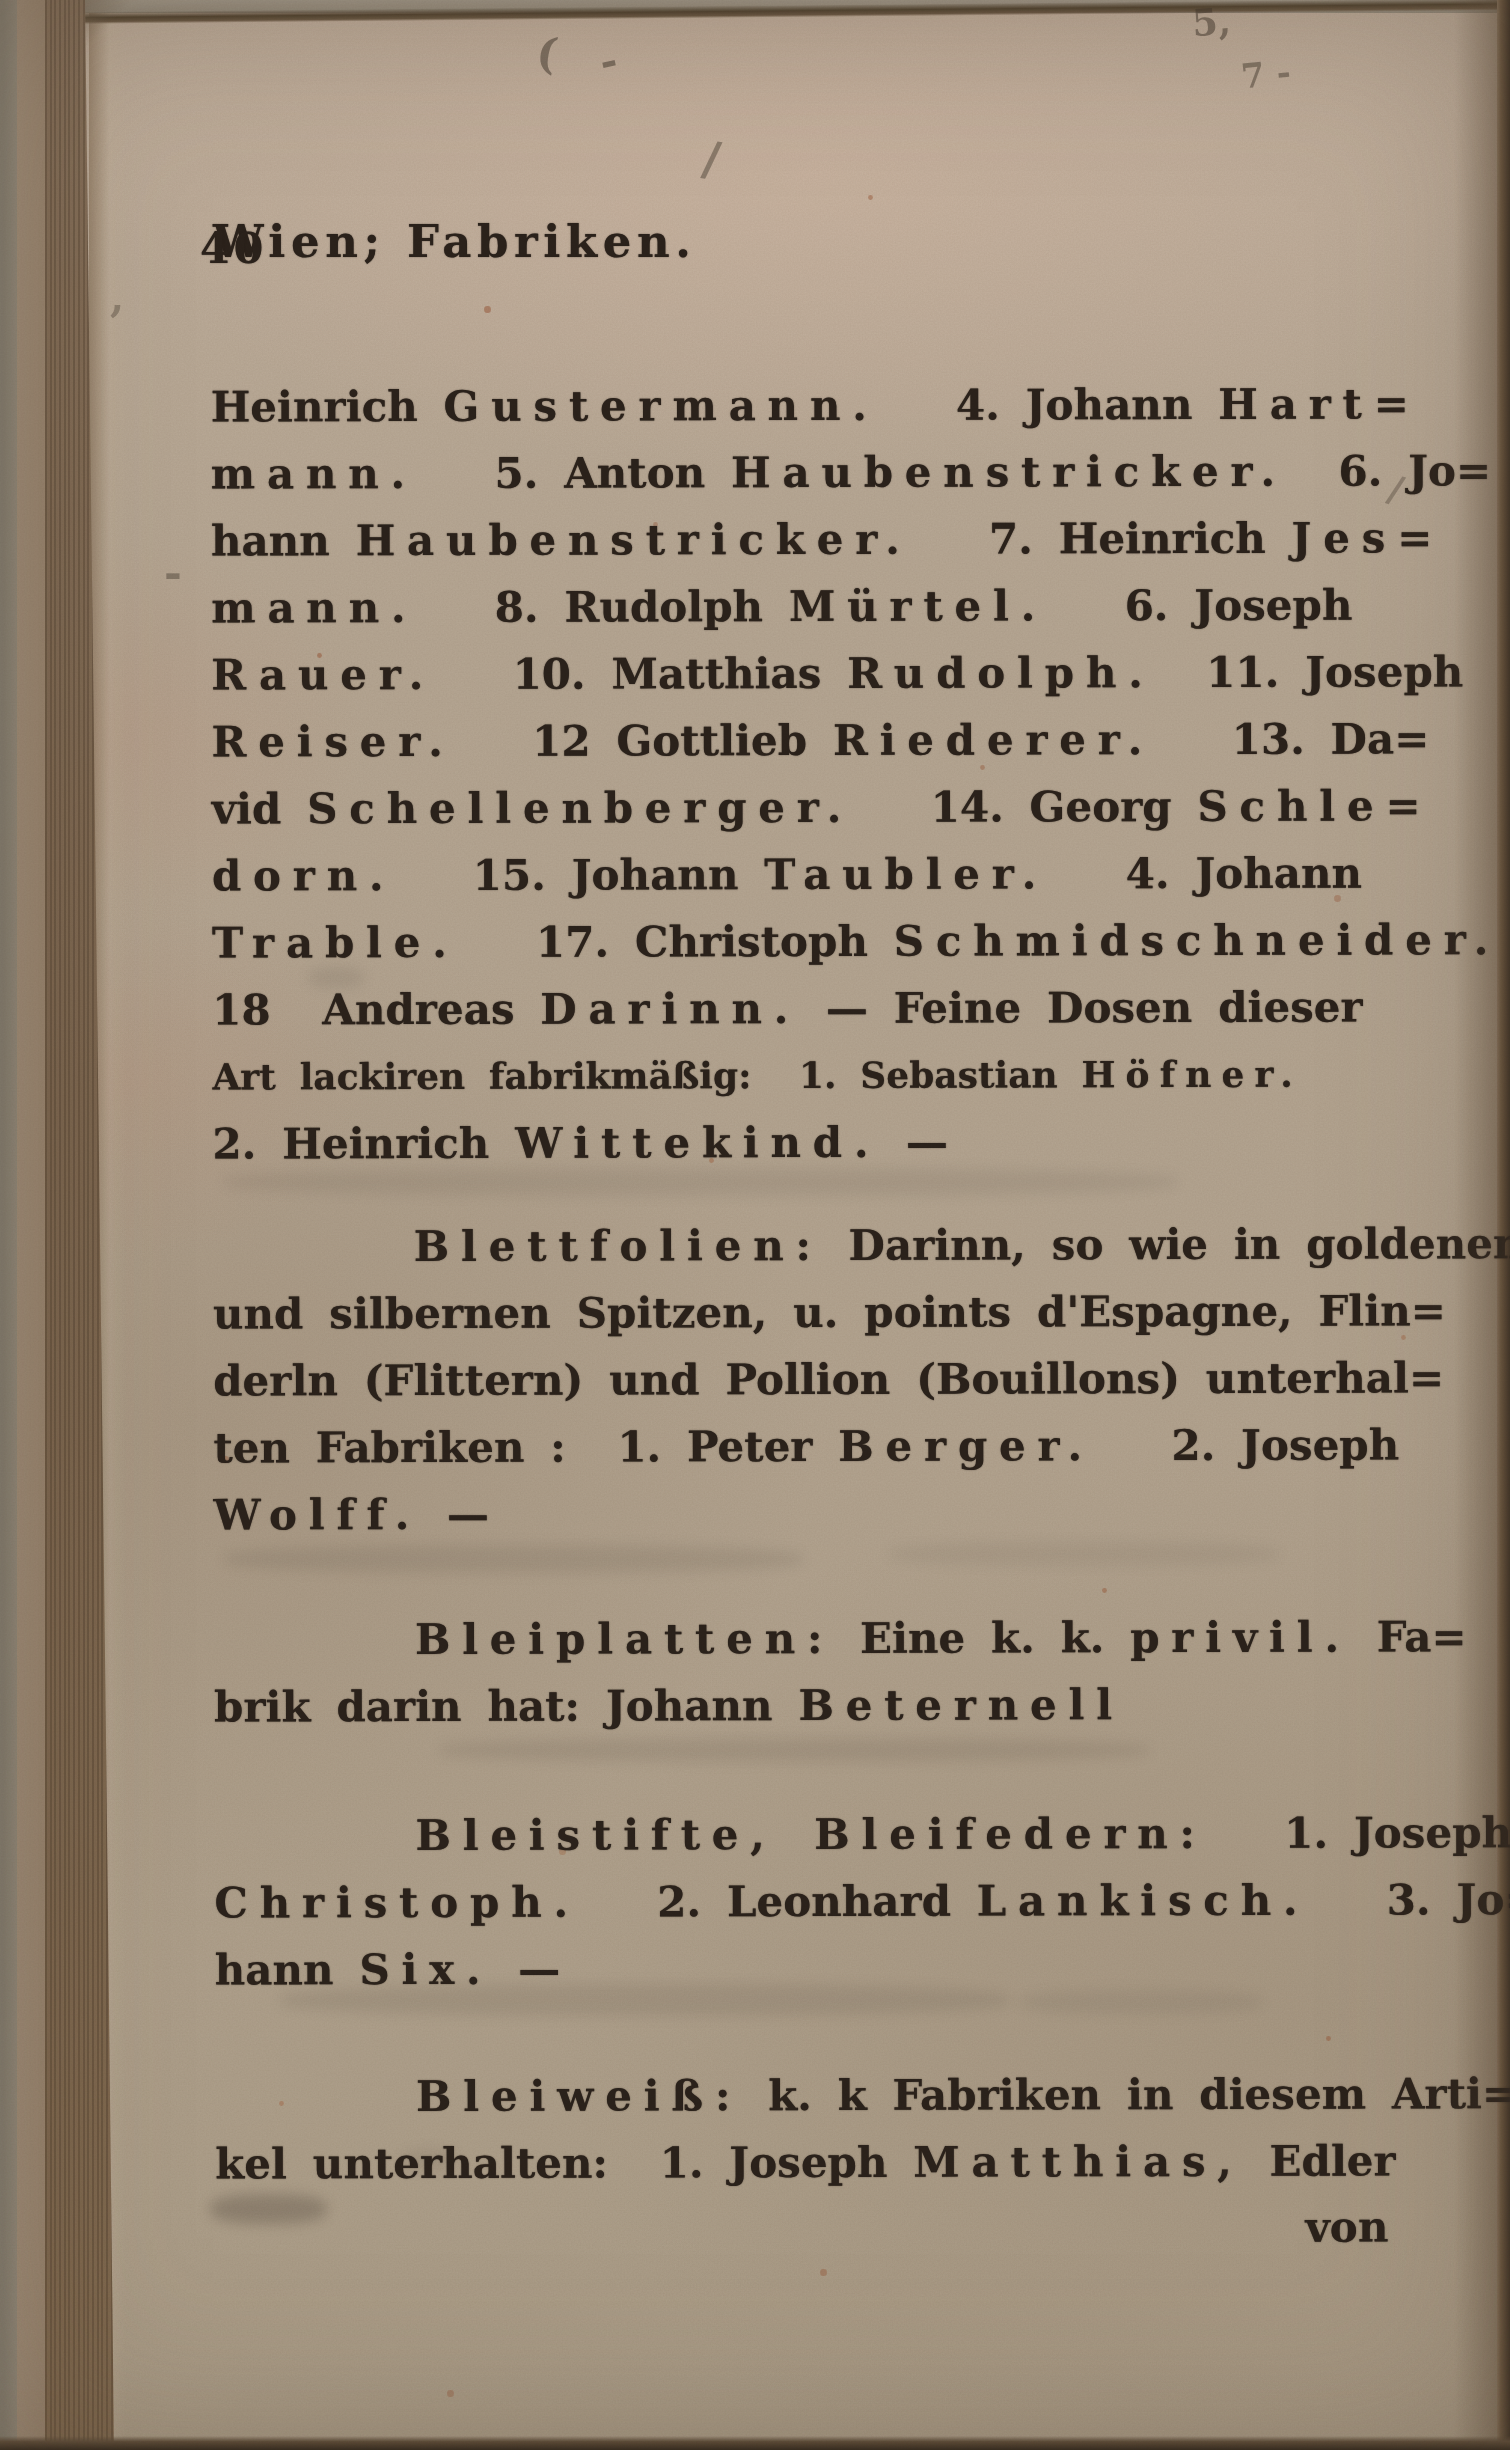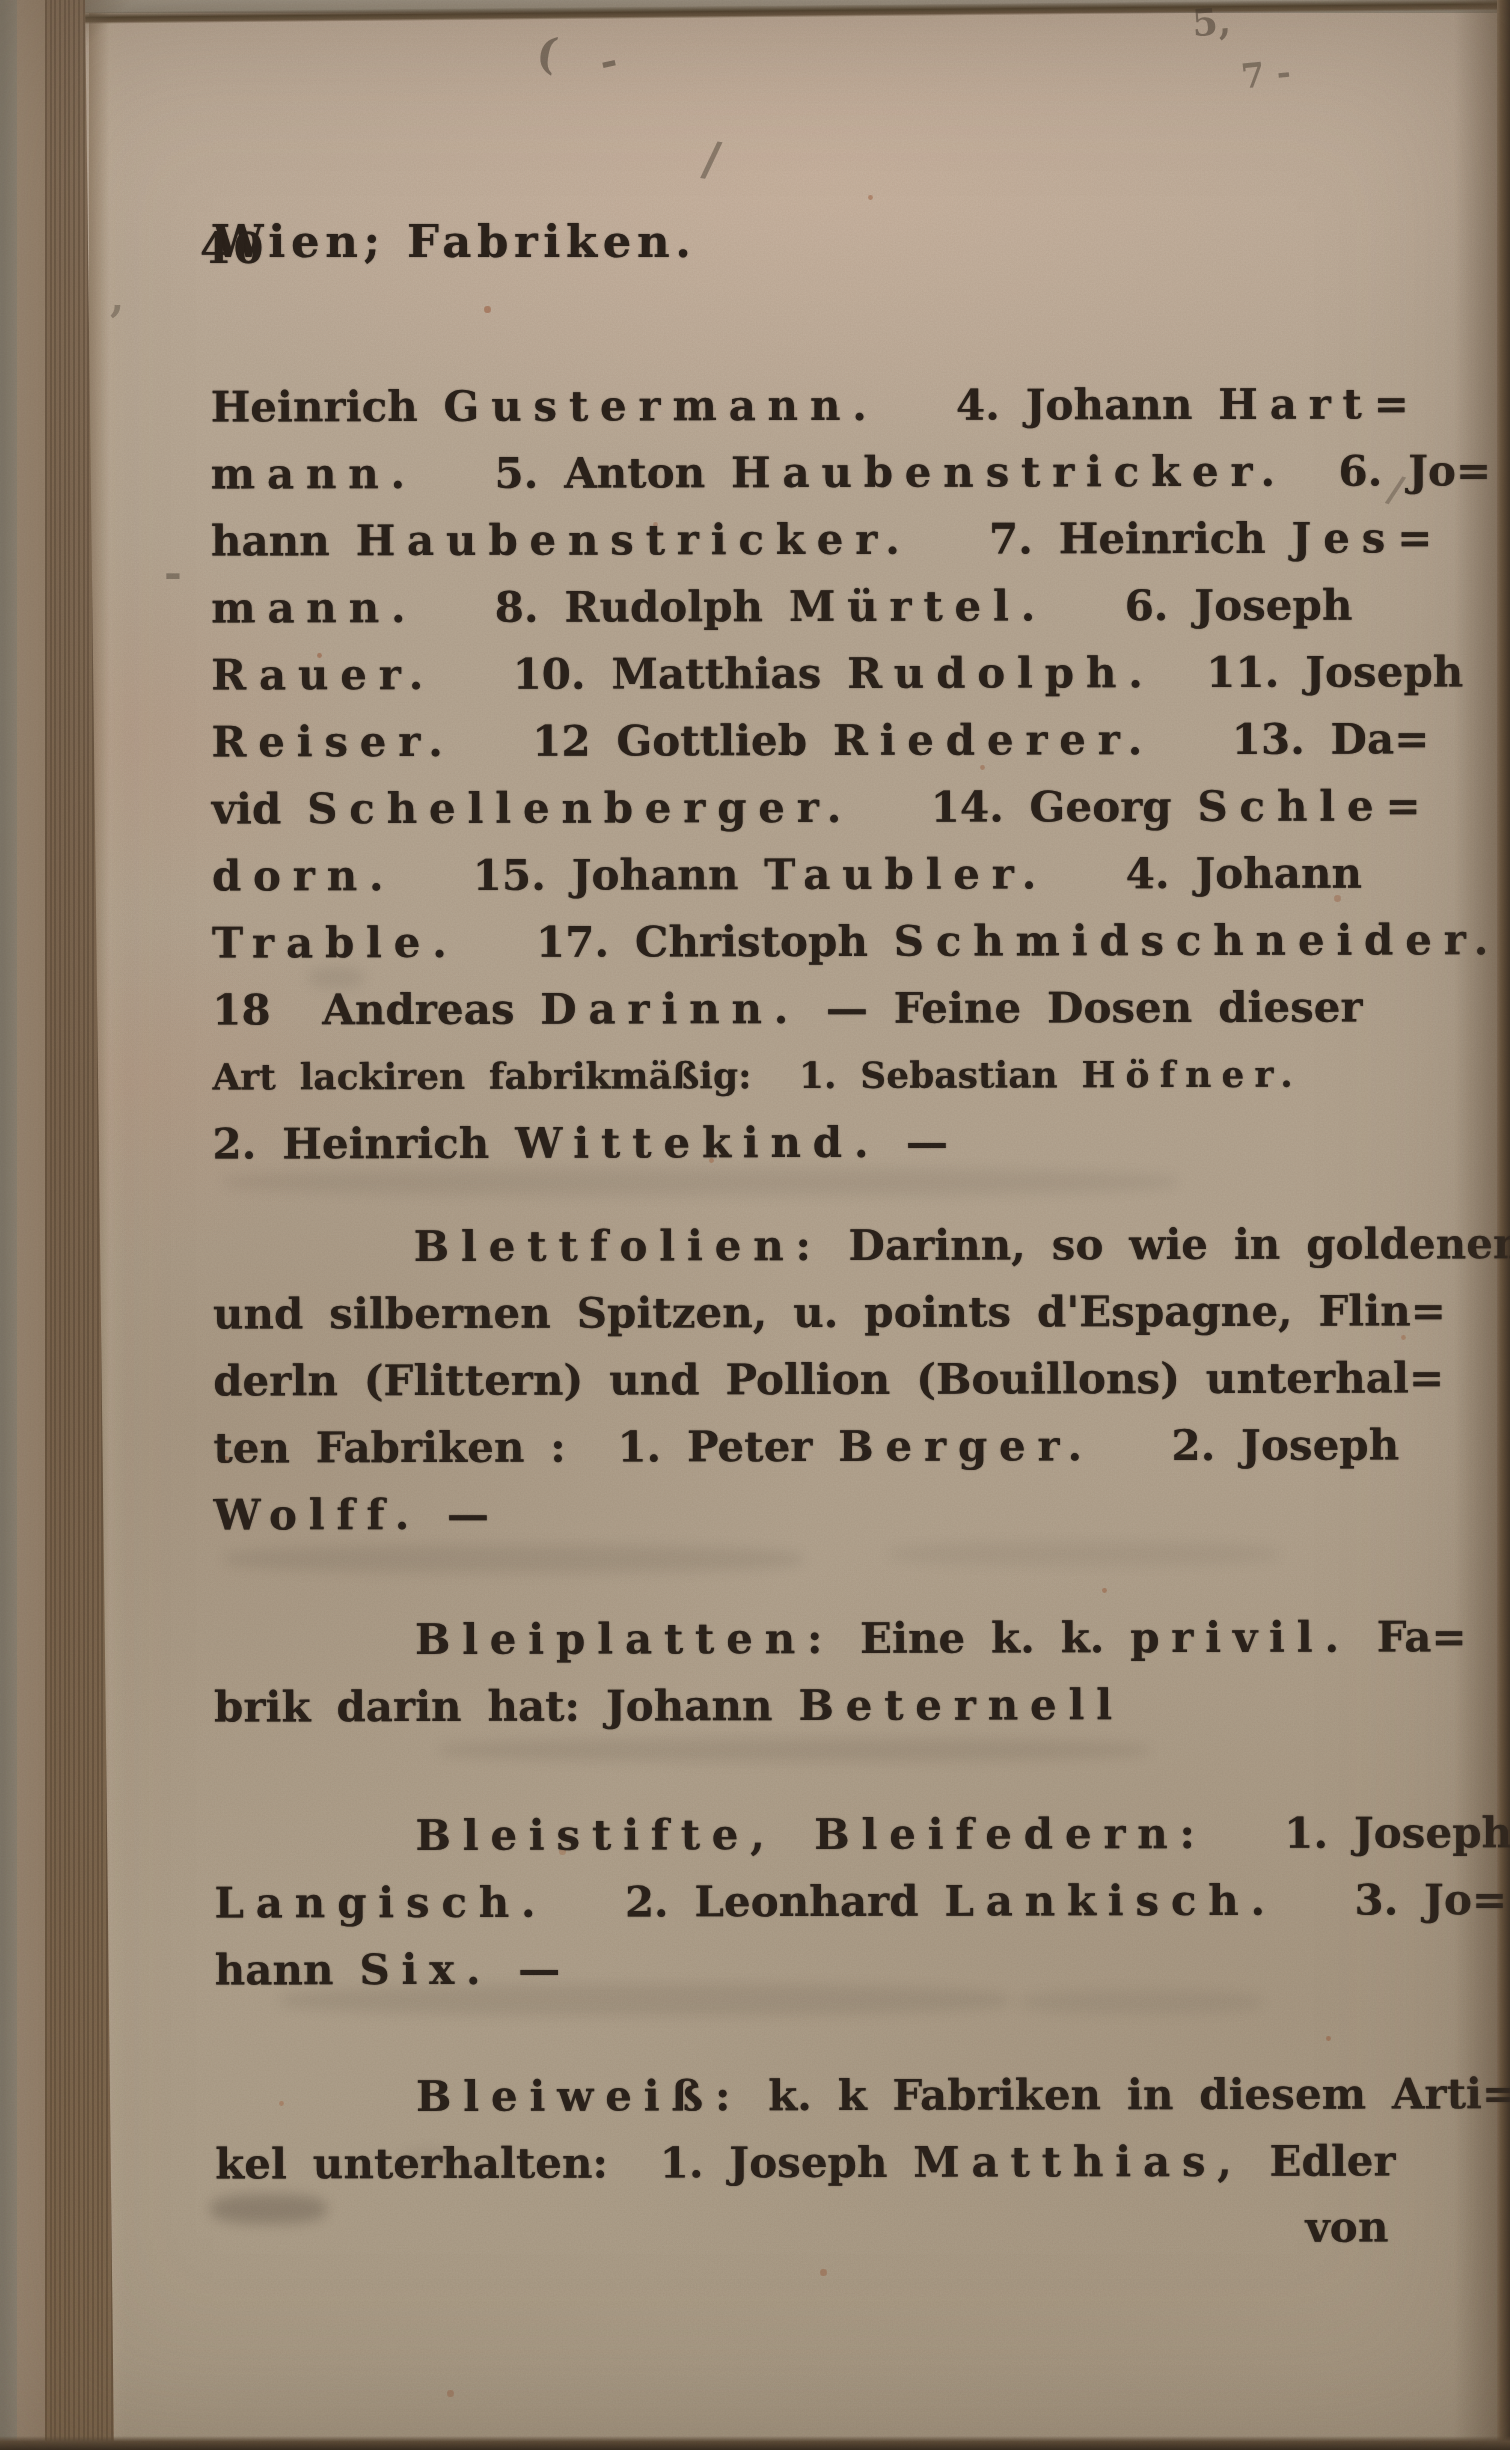--- a/index.html
+++ b/index.html
@@ -124,21 +124,21 @@
         <div class="line"><span class="reg">derln (Flittern) und Pollion (Bouillons) unterhal=</span></div>
         <div class="line"><span class="reg">ten Fabriken :  1. Peter </span><span class="sp">Berger.</span><span class="reg">   2. Joseph</span></div>
         <div class="line"><span class="sp">Wolff.</span><span class="reg"> —</span></div>
       </div>
       <div style="margin-top: 58px;">
         <div class="line indent"><span class="sp">Bleiplatten:</span><span class="reg"> Eine k. k. </span><span class="sp">privil.</span><span class="reg"> Fa=</span></div>
         <div class="line"><span class="reg">brik darin hat: Johann </span><span class="sp">Beternell</span></div>
       </div>
       <div style="margin-top: 62px;">
         <div class="line indent"><span class="sp">Bleistifte, Bleifedern:</span><span class="reg">   1. Joseph</span></div>
-        <div class="line"><span class="sp">Langisch.</span><span class="reg">   2. Leonhard </span><span class="sp">Lankisch.</span><span class="reg">   3. Jo=</span></div>
+        <div class="line"><span class="sp">Christoph.</span><span class="reg">   2. Leonhard </span><span class="sp">Lankisch.</span><span class="reg">   3. Jo=</span></div>
         <div class="line"><span class="reg">hann </span><span class="sp">Six.</span><span class="reg"> —</span></div>
       </div>
       <div style="margin-top: 60px;">
         <div class="line indent"><span class="sp">Bleiweiß:</span><span class="reg"> k. k Fabriken in diesem Arti=</span></div>
         <div class="line"><span class="reg">kel unterhalten:  1. Joseph </span><span class="sp">Matthias,</span><span class="reg"> Edler</span></div>
       </div>
       <div class="catchword" id="catchword">von</div>
   </main>
 
 <div class="mark" style="left: 537px; top: 28px; font-size: 43px; opacity: 0.5; transform: rotate(10deg);">(</div>

